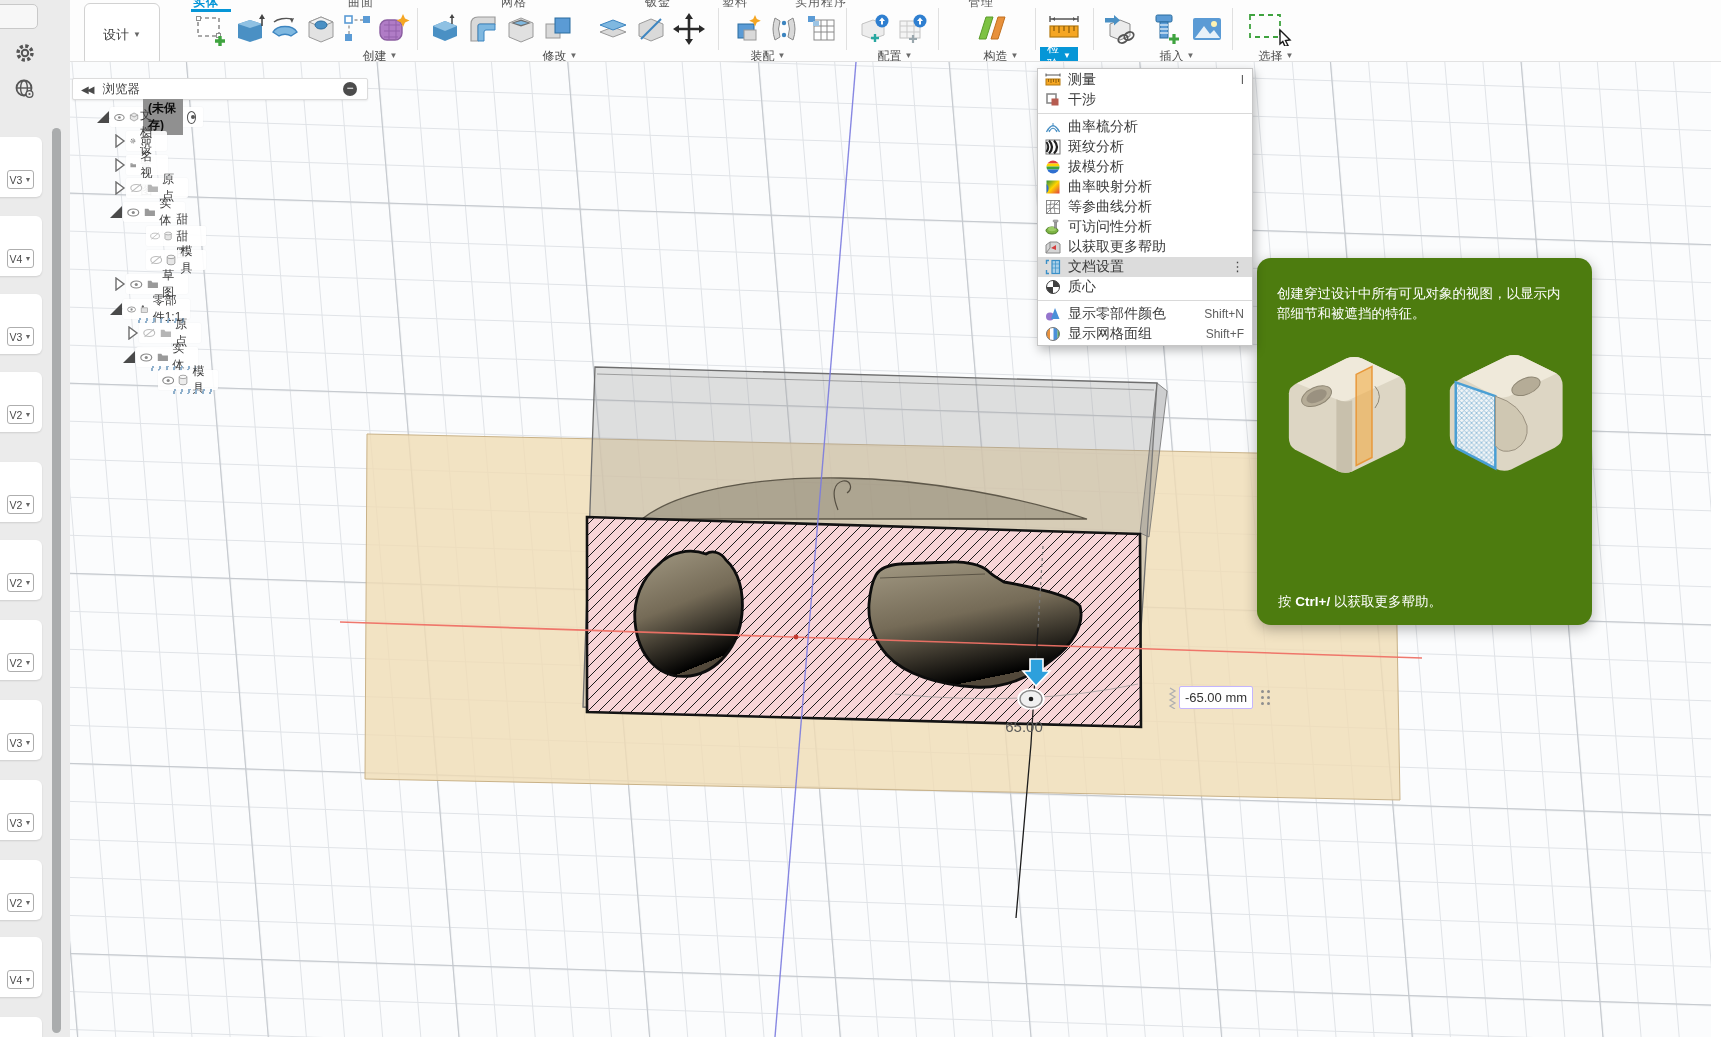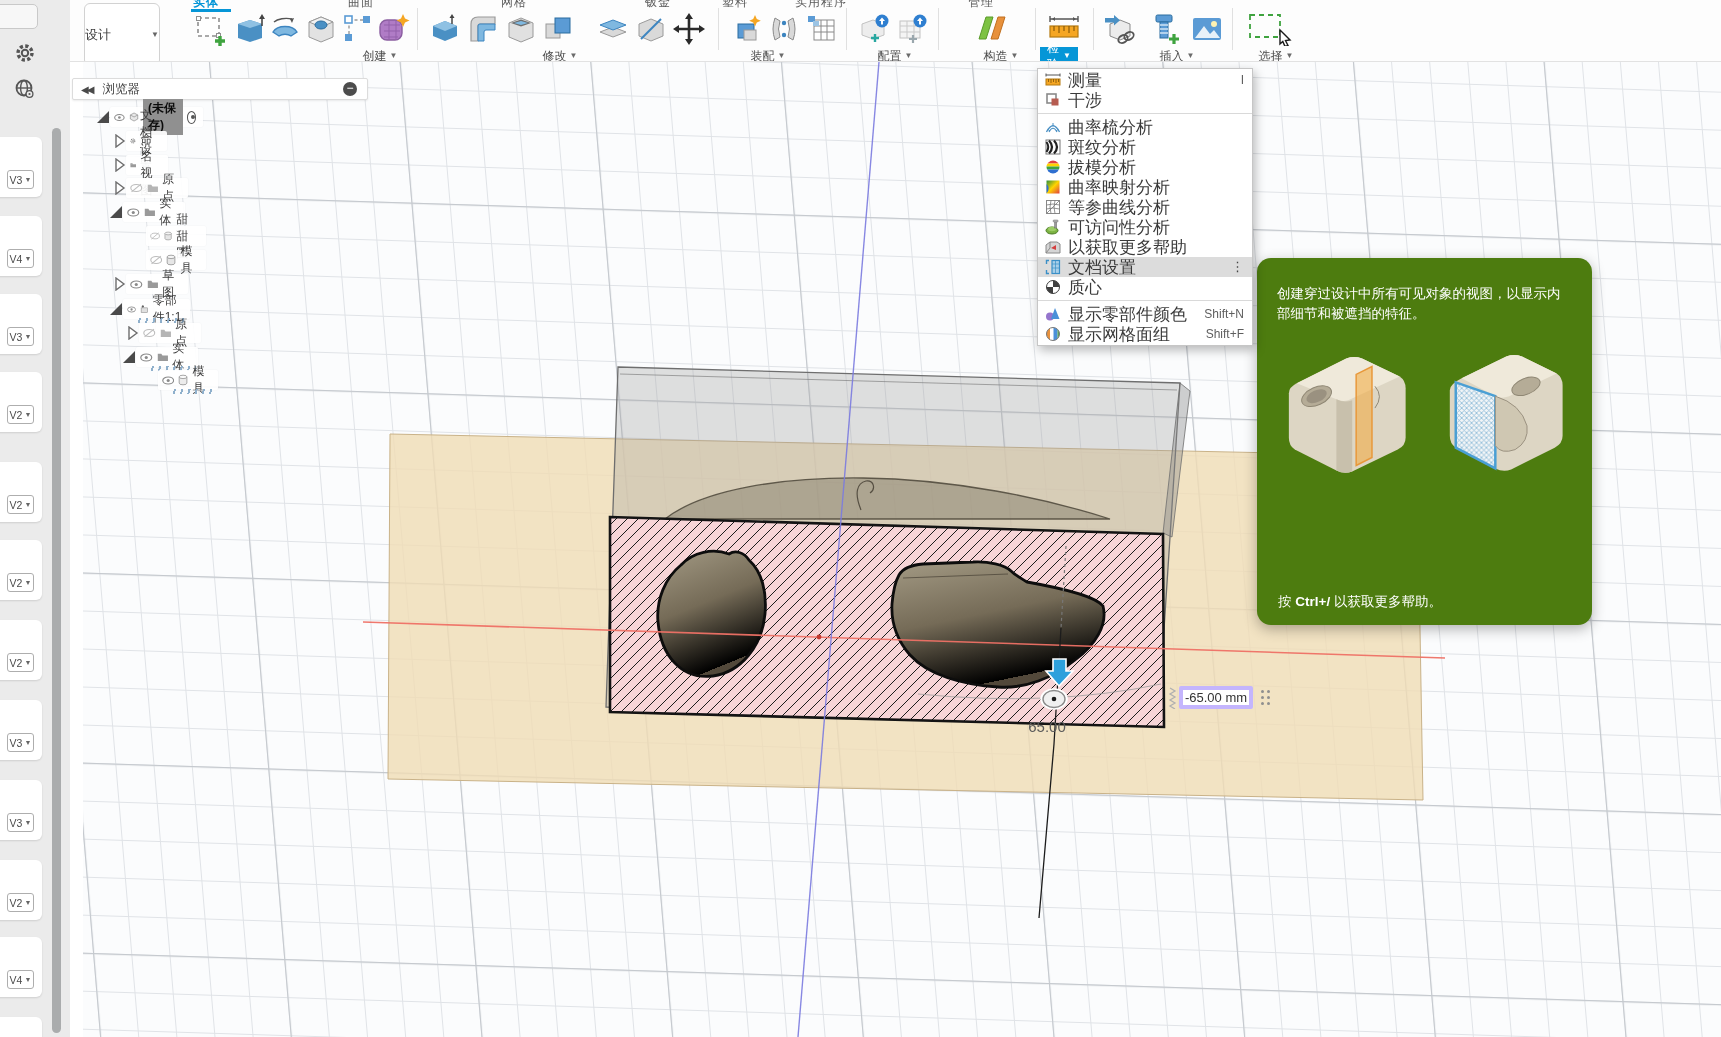--- a/index.html
+++ b/index.html
@@ -16,34 +16,34 @@
   .v-badge .car { font-size:7px; color:#666; }
   .ls-scroll { position:absolute; left:52px; top:128px; width:9px; height:905px; background:#aaacad; border-radius:5px; }
 
   
   .toolbar { position:absolute; left:70px; top:0; width:1651px; height:62px; background:#fdfdfd; border-bottom:1px solid #e2e2e2; z-index:20; overflow:hidden; }
   .tabs { position:absolute; left:0; top:0; width:100%; height:13px; overflow:hidden; }
   .tab { position:absolute; top:-8px; height:21px; line-height:21px; font-size:12px; color:#5a5a5a; letter-spacing:1px; }
   .tab.active { color:#0696d7; font-weight:bold; }
   .tab-underline { position:absolute; top:9px; height:3px; background:#0696d7; }
   .design-btn { position:absolute; left:14px; top:3px; width:76px; height:63px; background:#fff; border:1px solid #d2d2d2; border-radius:6px;
-                display:flex; align-items:center; justify-content:space-between; gap:4px; font-size:13px; color:#3d3d3d; }
+                display:flex; align-items:center; justify-content:center; gap:4px; font-size:13px; color:#3d3d3d; }
   .tb-icon { position:absolute; top:12px; width:34px; height:34px; }
   .tb-icon svg { width:34px; height:34px; display:block; }
   .grp-label { position:absolute; top:48px; height:16px; line-height:16px; font-size:12px; color:#4c4c4c; display:flex; align-items:center; gap:3px; justify-content:center; }
   .grp-label .caret { font-size:8px; color:#6a6a6a; }
   .grp-label.active { background:#0696d7; color:#fff; padding:0 7px; height:18px; top:47px; }
   .grp-label.active .caret { color:#fff; }
   .tb-sep { position:absolute; top:8px; width:1px; height:42px; background:#e0e0e0; }
 
   
-  .canvas-wrap { position:absolute; left:83px; top:62px; width:1358px; height:975px; z-index:1; }
+  .canvas-wrap { position:absolute; left:60px; top:62px; width:1358px; height:975px; z-index:1; }
   .dim-input-row { position:absolute; left:1168px; top:686px; display:flex; align-items:center; z-index:12; }
   .zigzag { margin-right:2px; }
-  .dim-box { width:74px; height:23px; background:#fff; border:4px solid #c4b5fd; border-radius:2px; font-size:13px; color:#333;
+  .dim-box { width:74px; height:23px; background:#fff; border:1px solid #c4b5fd; border-radius:2px; font-size:13px; color:#333;
              display:flex; align-items:center; justify-content:center; }
   .grip { margin-left:8px; display:grid; grid-template-columns:repeat(2,4px); grid-auto-rows:4px; gap:2px; }
   .grip i { width:3px; height:3px; border-radius:50%; background:#8f8f8f; }
 
   
   .browser { position:absolute; left:72px; top:78px; z-index:10; }
   .br-header { position:absolute; left:0; top:0; width:296px; height:22px; background:#fff; border:1px solid #dcdcdc; border-radius:2px;
                display:flex; align-items:center; box-shadow:0 1px 2px rgba(0,0,0,.08); }
   .br-header .col { margin-left:8px; color:#4a4a4a; font-size:10px; letter-spacing:-2px; }
   .br-header .ttl { margin-left:10px; font-size:12.5px; color:#3e3e3e; }
@@ -59,21 +59,21 @@
   .radio { width:13px; height:13px; border:1.6px solid #555; border-radius:50%; position:relative; }
   .radio::after { content:""; position:absolute; left:3px; top:3px; width:4px; height:4px; border-radius:50%; background:#555; }
 
   
   .menu { position:absolute; left:1037px; top:68px; width:216px; background:#fff; border:1px solid #c6c6c6;
           box-shadow:2px 4px 10px rgba(0,0,0,.28); z-index:40; padding:1px 0; }
   .mi { height:20px; display:flex; align-items:center; padding:0 8px 0 7px; gap:7px; }
   .mi.hl { background:#dcdcdc; }
   .mic { width:16px; height:16px; flex:none; }
   .mic svg { width:16px; height:16px; display:block; }
-  .mil { font-size:17px; color:#3a3a3a; white-space:nowrap; }
+  .mil { font-size:14px; color:#3a3a3a; white-space:nowrap; }
   .mis { margin-left:auto; font-size:12px; color:#5e5e5e; }
   .mid { margin-left:auto; color:#444; font-size:13px; line-height:10px; }
   .msep { height:1px; background:#d9d9d9; margin:3px 0; }
 
   
   .tooltip { position:absolute; left:1257px; top:258px; width:335px; height:367px; background:#4d7c0f; border-radius:14px;
              color:#fff; z-index:35; padding:26px 20px 16px 20px; box-shadow:0 4px 14px rgba(0,0,0,.3); }
   .tt-p { font-size:13.5px; line-height:1.5; margin-bottom:13px; }
   .tt-imgs { display:flex; gap:14px; justify-content:center; margin-top:6px; }
   .tt-footer { position:absolute; left:21px; bottom:14px; font-size:13.5px; }

